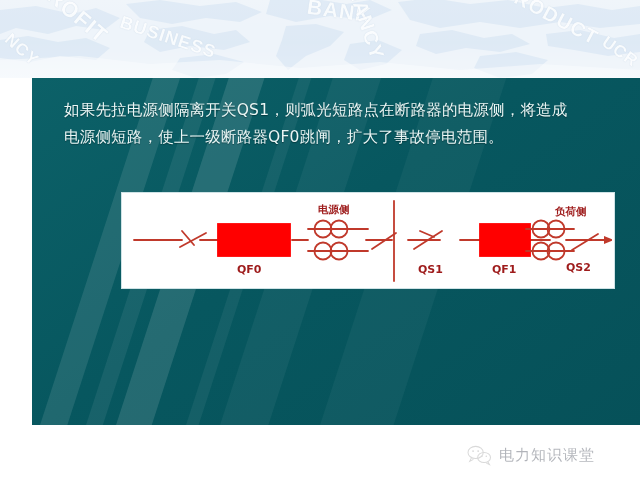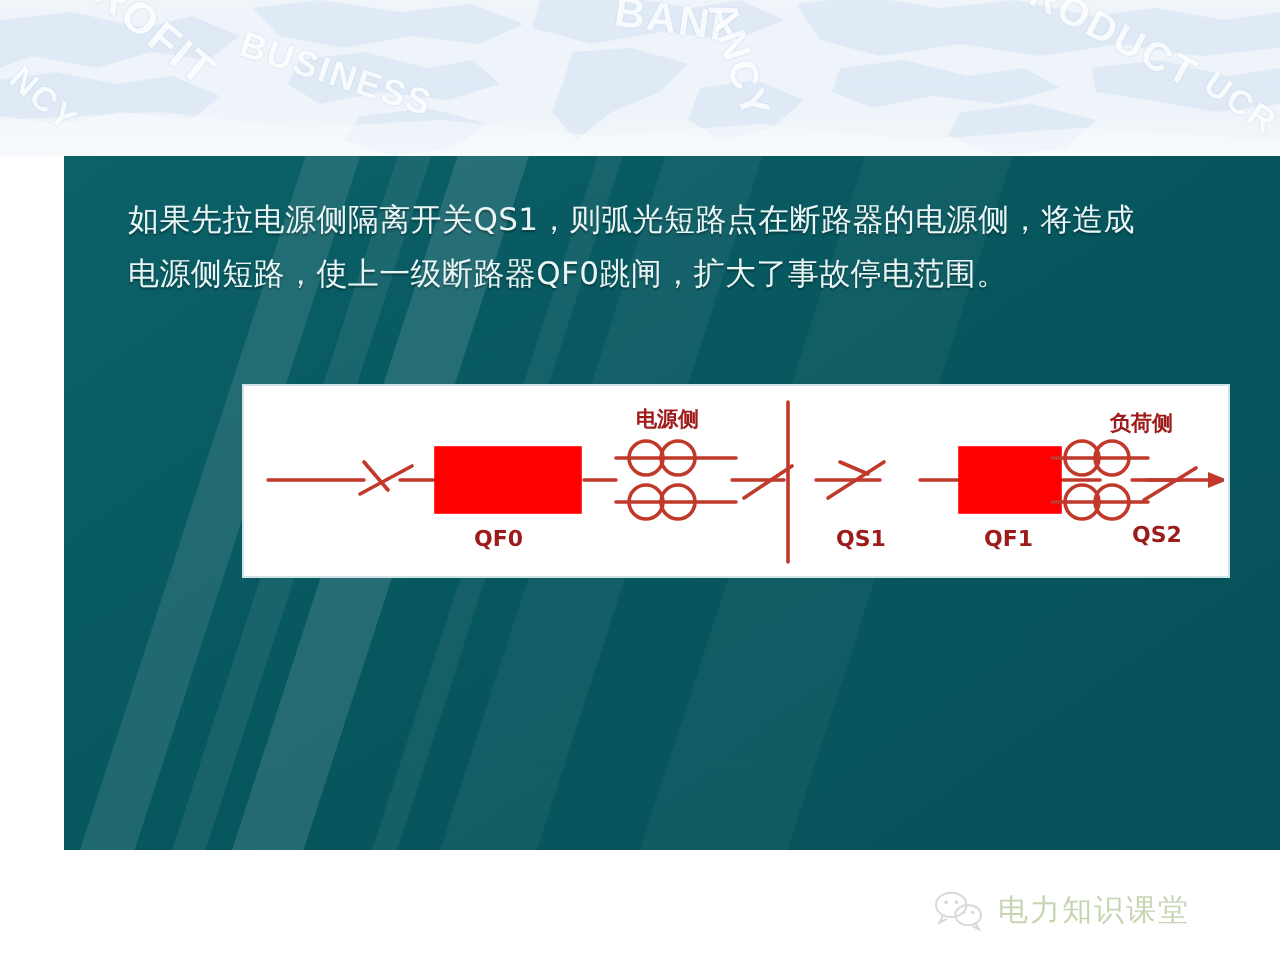--- a/index.html
+++ b/index.html
@@ -75,21 +75,21 @@
   }
   .diagram-card svg{display:block;}
 
   
   .footer-logo{
     position:absolute;left:466px;top:440px;width:160px;height:30px;
     display:flex;align-items:center;gap:7px;opacity:.32;
   }
   .wechat-icon{width:26px;height:22px;flex:0 0 auto;}
   .footer-text{
-    font-size:15px;color:#4d7c0f;letter-spacing:1px;
+    font-size:15px;color:#0f172a;letter-spacing:1px;
     font-family:"DejaVu Sans","Liberation Sans",sans-serif;
     white-space:nowrap;
   }
 </style>
 </head>
 <body>
 
 <div id="stage">
 
   <div class="header">

